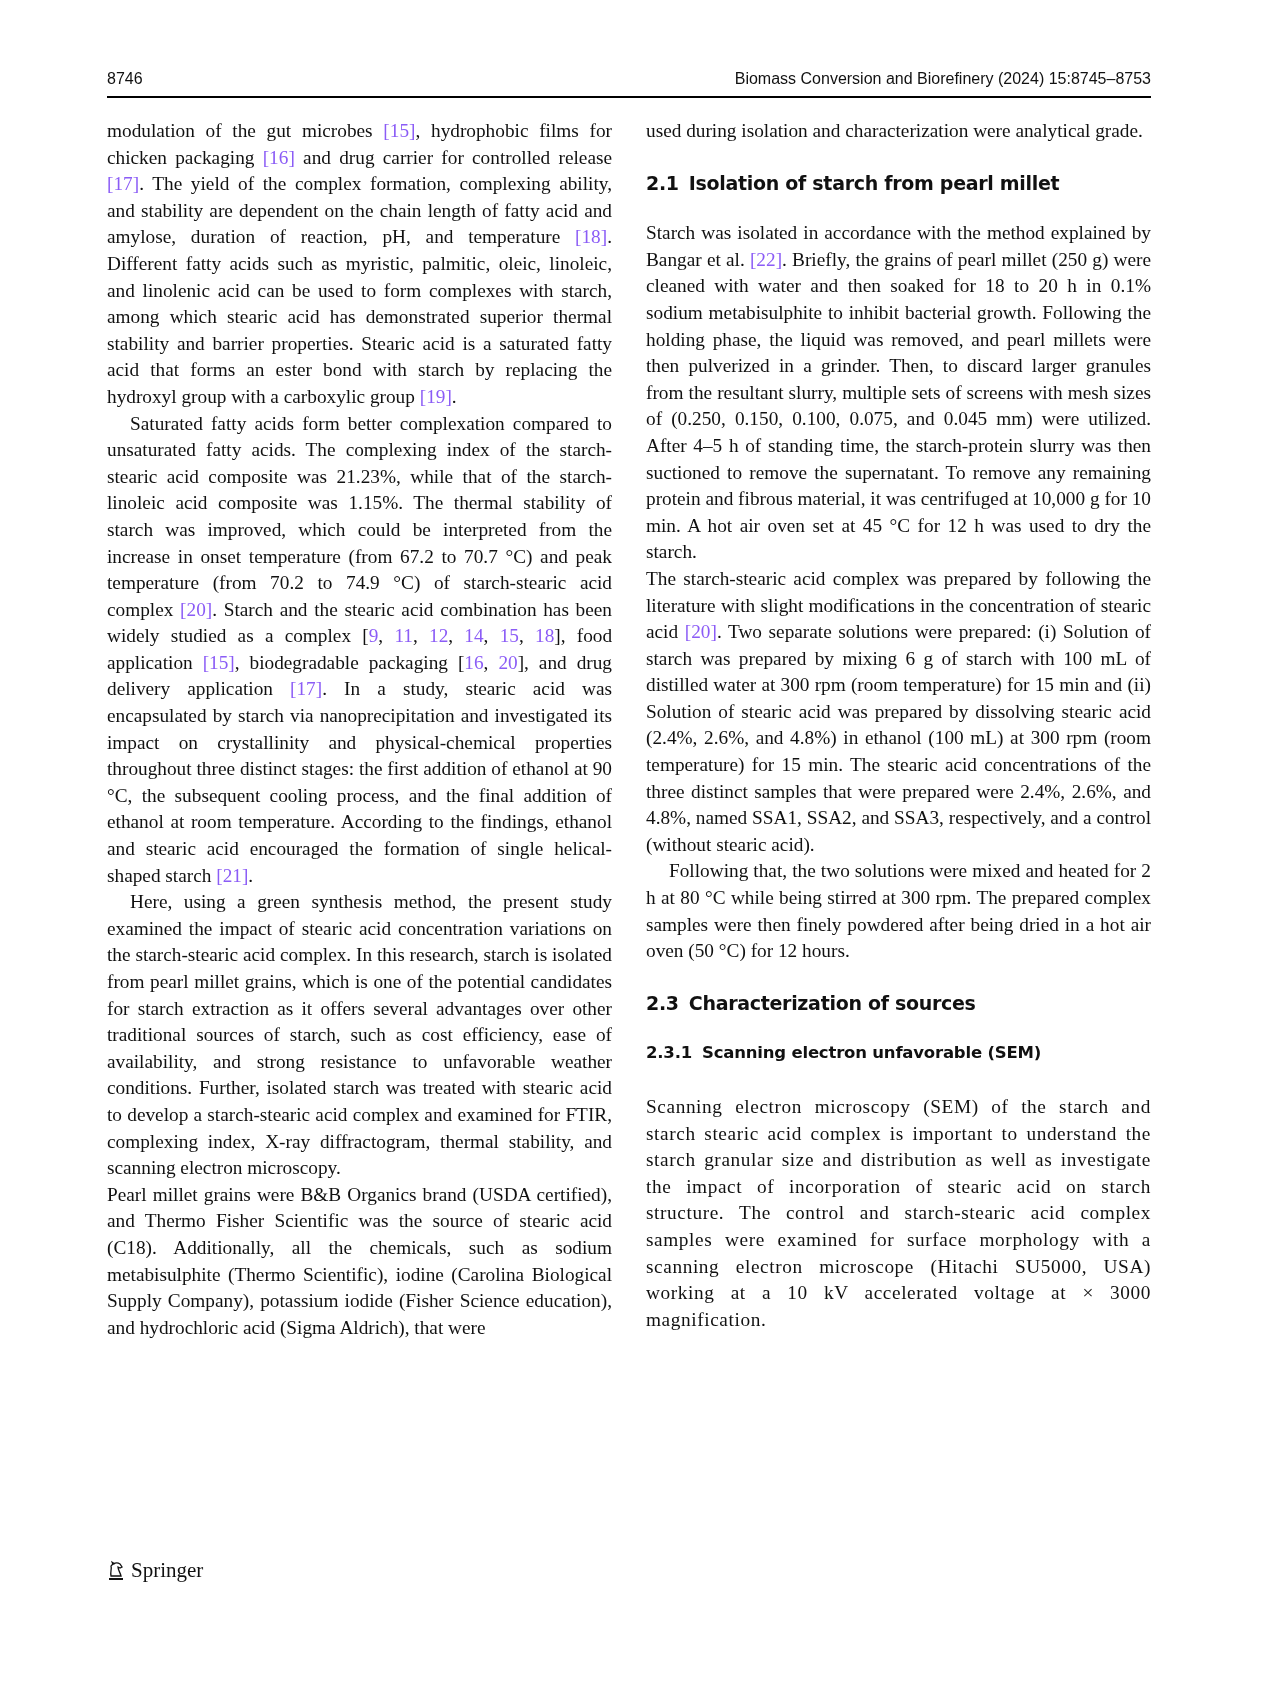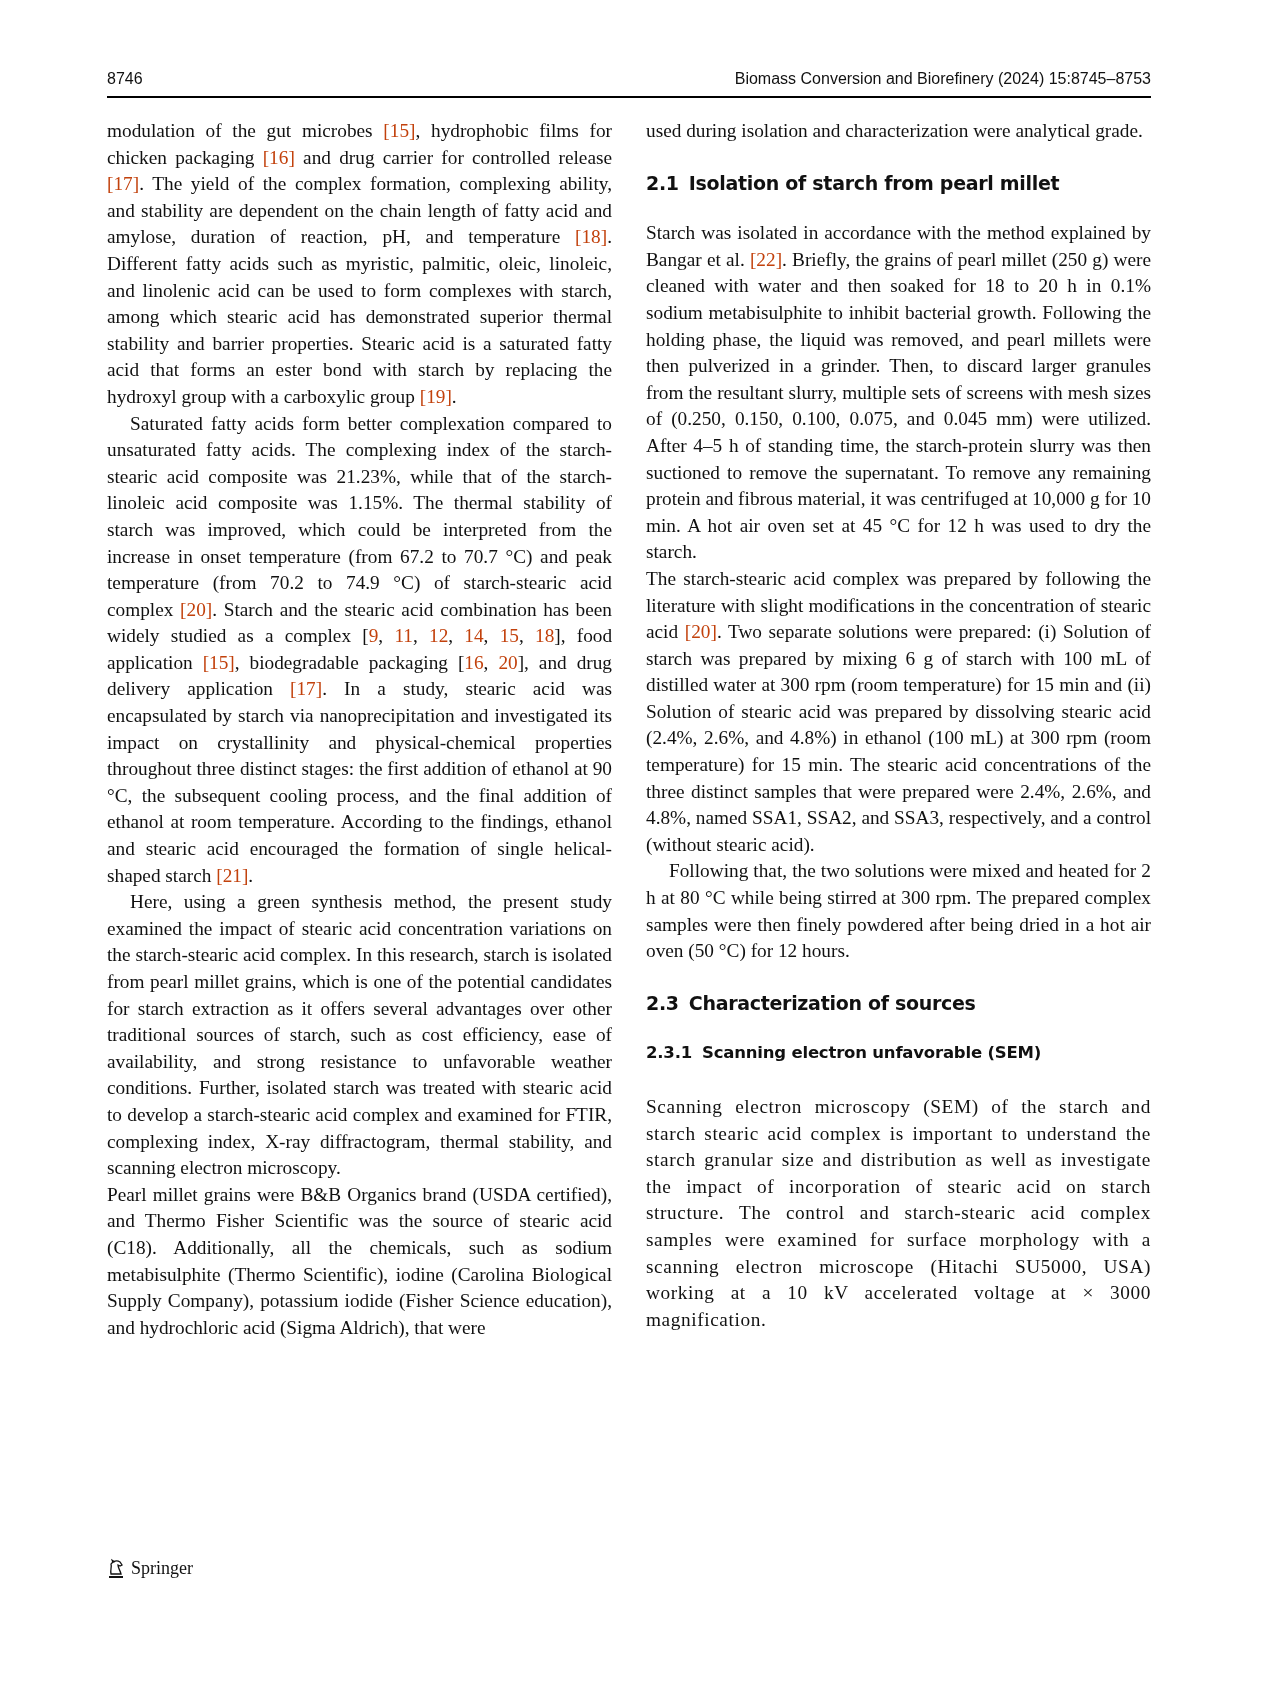--- a/index.html
+++ b/index.html
@@ -5,27 +5,27 @@
   html, body { margin: 0; padding: 0; background: #ffffff; }
   body { width: 1267px; height: 1683px; position: relative; overflow: hidden; color: #111; }
   .header { position: absolute; left: 107px; top: 66px; width: 1044px; height: 30px; border-bottom: 2.5px solid #000; font-family: "Liberation Sans", sans-serif; font-size: 16px; }
   .header .pg { position: absolute; left: 0; top: 4px; }
   .header .jr { position: absolute; right: 0; top: 4px; }
   .col { position: absolute; top: 118px; width: 505px; font-family: "Liberation Serif", serif; font-size: 19.3px; line-height: 26.6px; text-align: justify; }
   .col.left { left: 107px; }
   .col.right { left: 646px; }
   .col p { margin: 0; hyphens: auto; }
   .col p.ind { text-indent: 23px; }
-  .ref { color: #c2410c; }
+  .ref { color: #8b5cf6; }
   h2.sec { font-family: "DejaVu Sans", sans-serif; font-weight: bold; font-size: 22px; margin: 49px 0 26px 0; letter-spacing: -0.3px; }
   h3.sub { font-family: "DejaVu Sans", sans-serif; font-weight: bold; font-size: 19px; margin: 25px 0 24px 0; letter-spacing: -0.3px; }
   h4.subsub { font-family: "DejaVu Sans", sans-serif; font-weight: bold; font-size: 16.5px; margin: 24px 0 27px 0; letter-spacing: -0.2px; }
   .num { display: inline-block; margin-right: 10px; }
   .wide { letter-spacing: 0.6px; }
-  .footer { position: absolute; left: 107px; top: 1558px; font-family: "Liberation Serif", serif; font-size: 18px; display: flex; align-items: flex-start; gap: 6px; }
+  .footer { position: absolute; left: 107px; top: 1558px; font-family: "Liberation Serif", serif; font-size: 21px; display: flex; align-items: center; gap: 6px; }
   .footer svg { display: block; }
 </style>
 </head>
 <body>
 
 <div class="header">
   <span class="pg">8746</span>
   <span class="jr">Biomass Conversion and Biorefinery (2024) 15:8745–8753</span>
 </div>
 

